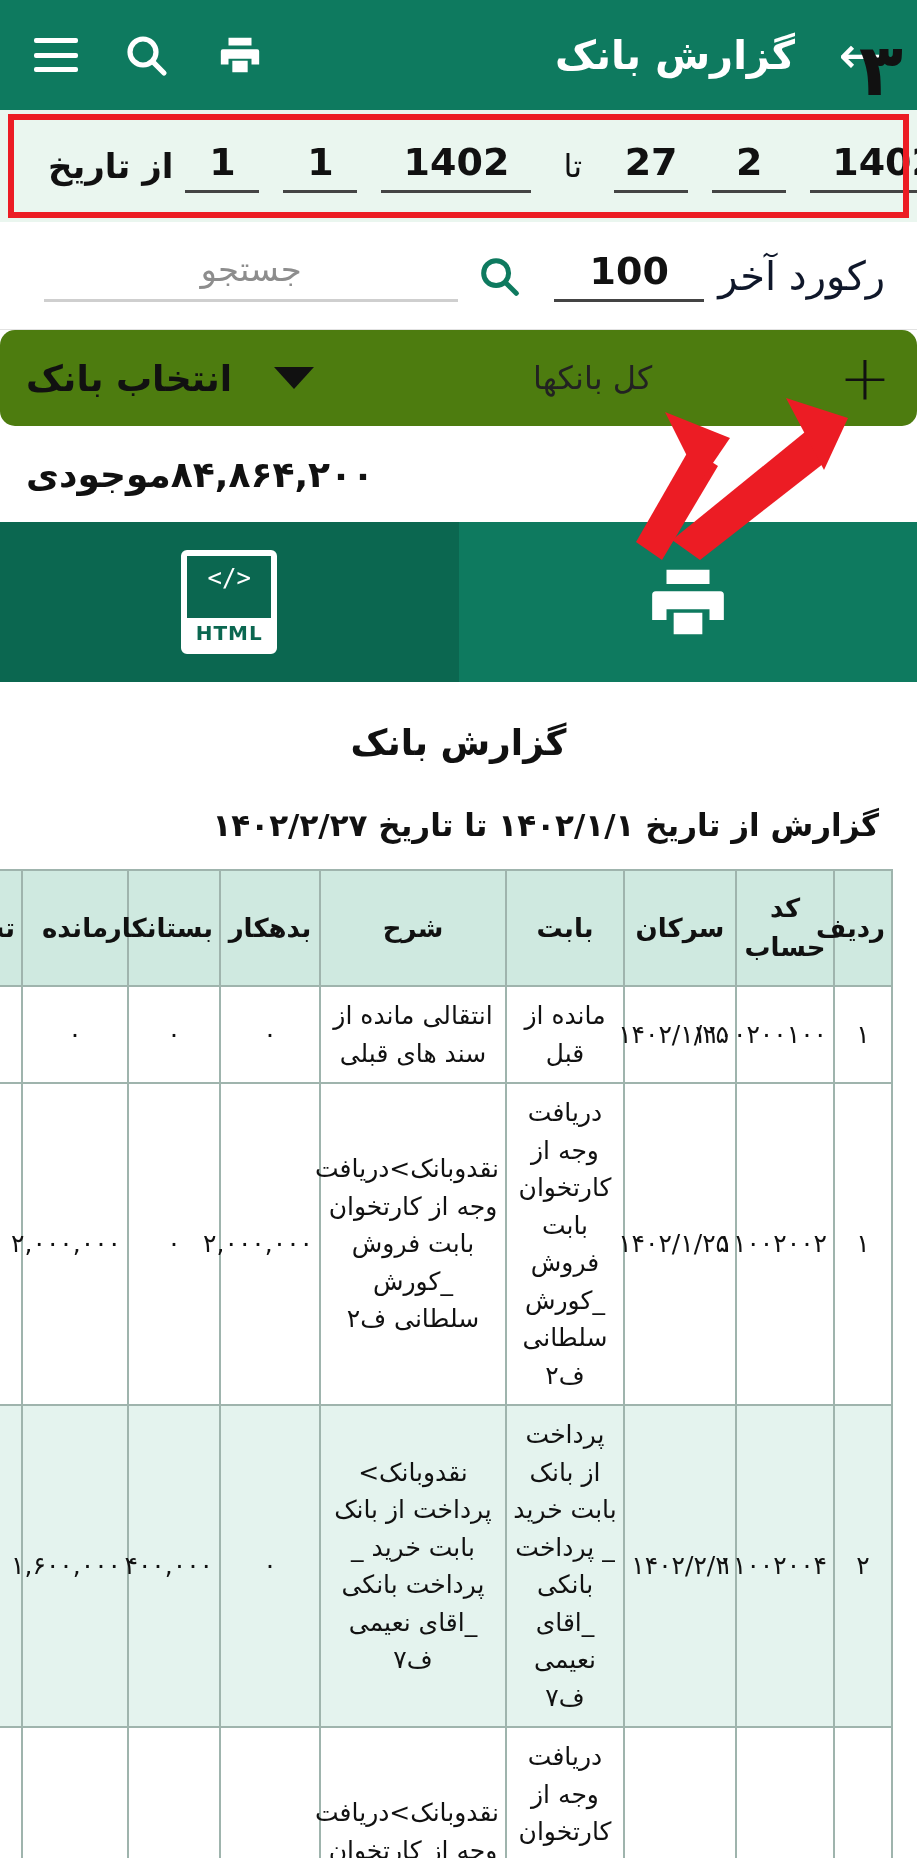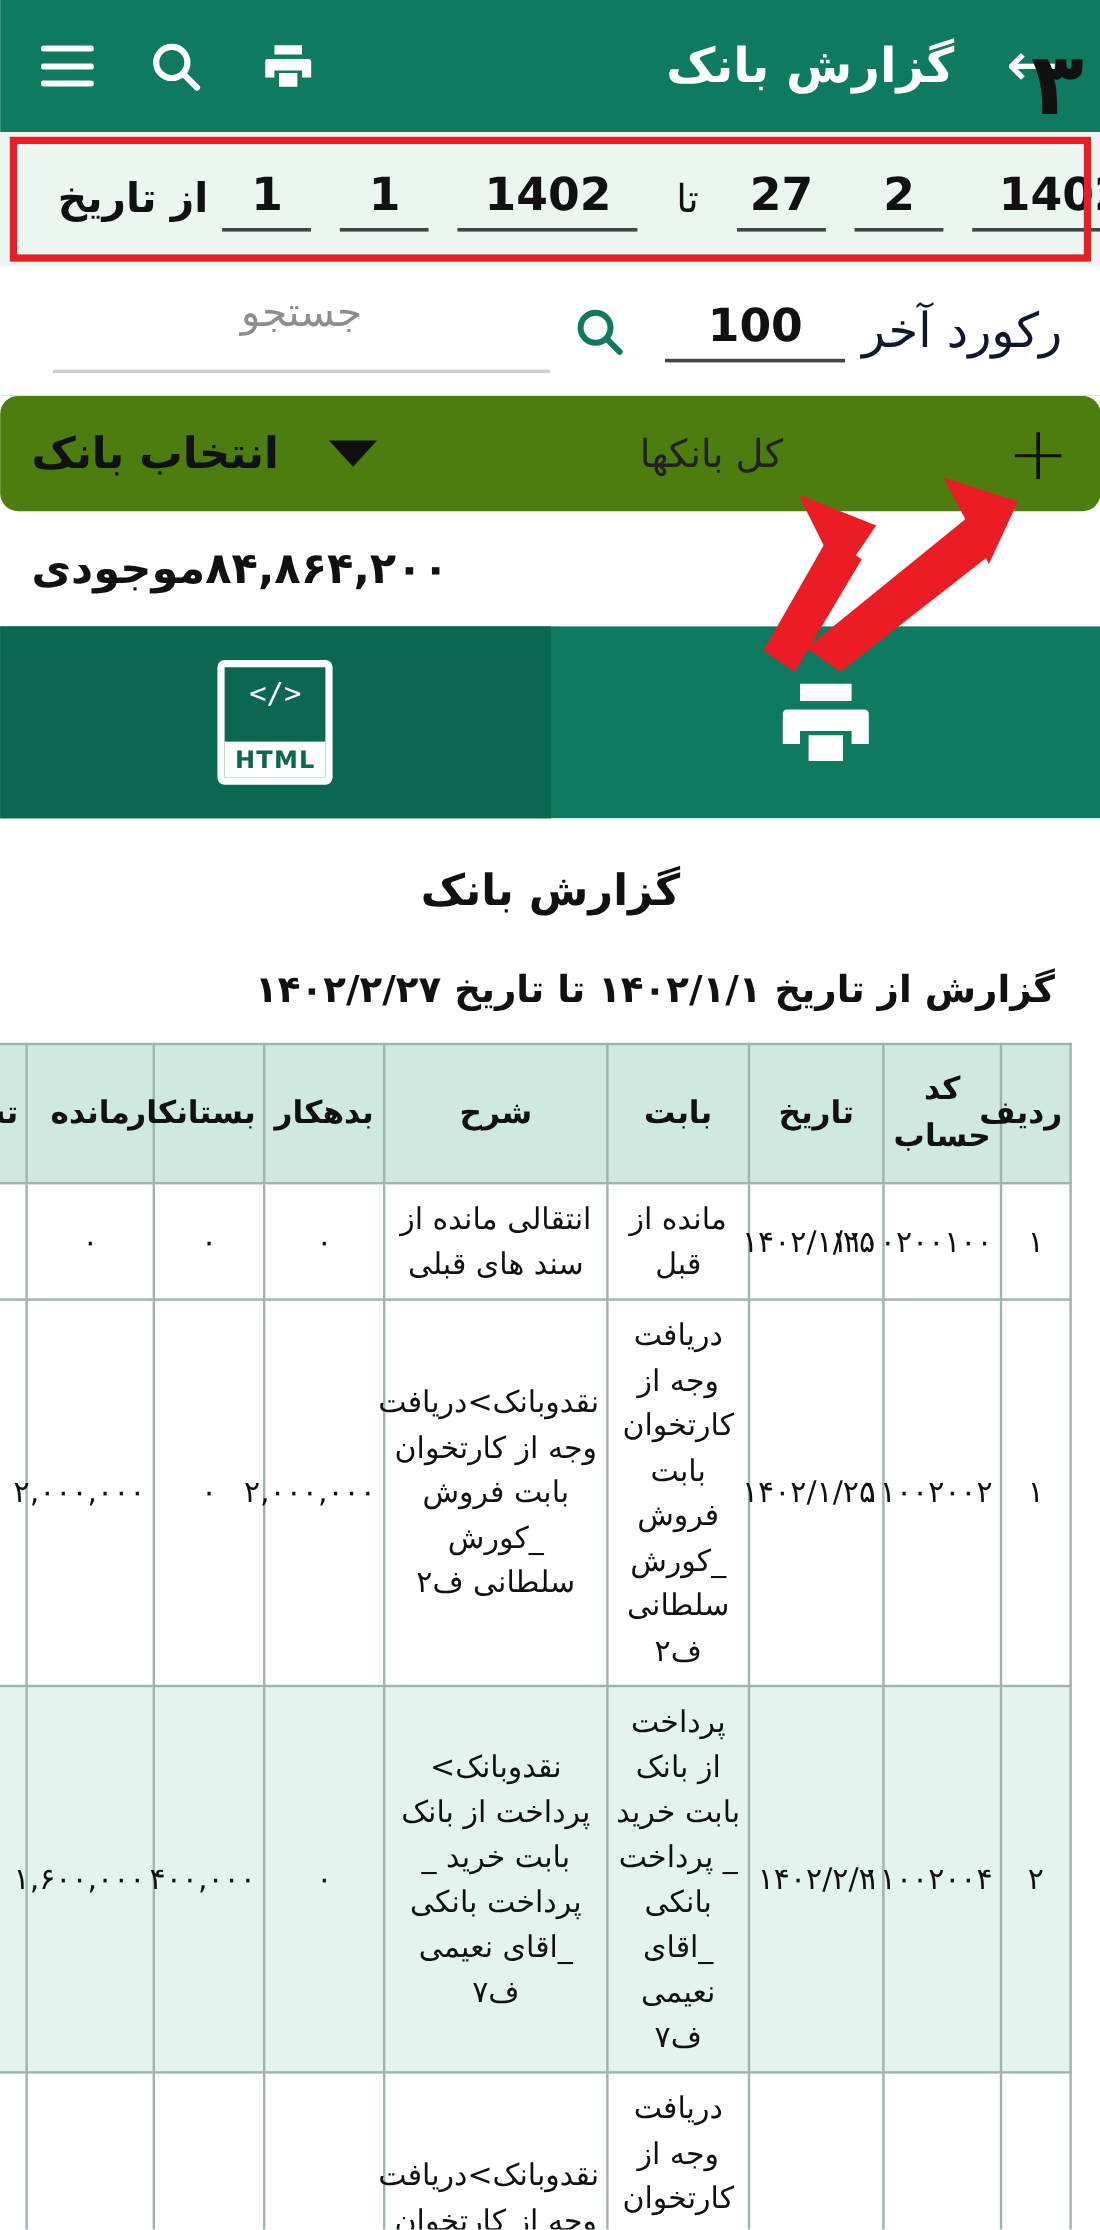--- a/index.html
+++ b/index.html
@@ -132,21 +132,21 @@
     height: 108px;
     display: flex;
     align-items: center;
     flex-direction: row-reverse;
     padding: 0 26px;
     border-bottom: 1px solid #e2e2e2;
   }
   .searchstrip .searchbox {
     flex: 1;
     border-bottom: 3px solid #cfcfcf;
-    padding-bottom: 27px;
+    padding-bottom: 10px;
     text-align: center;
     font-size: 34px;
     color: #8d8d8d;
     margin-left: 18px;
   }
   .searchstrip .mag {
     margin: 0 18px;
     color: #0e7a5f;
     display: flex;
     align-items: center;
@@ -449,21 +449,21 @@
 
 <div class="report">
   <h2>گزارش بانک</h2>
   <div class="range">گزارش از تاریخ ۱۴۰۲/۱/۱ تا تاریخ ۱۴۰۲/۲/۲۷</div>
 
   <table class="rep">
     <thead>
       <tr>
         <th class="c-radif">ردیف</th>
         <th class="c-code">کد حساب</th>
-        <th class="c-tarikh">تاریخ</th>
+        <th class="c-tarikh">سرکان</th>
         <th class="c-babat">بابت</th>
         <th class="c-sharh">شرح</th>
         <th class="c-bed">بدهکار</th>
         <th class="c-bes">بستانکار</th>
         <th class="c-mande">مانده</th>
         <th class="c-tash">تشخیص</th>
       </tr>
     </thead>
     <tbody>
       <tr class="odd">

